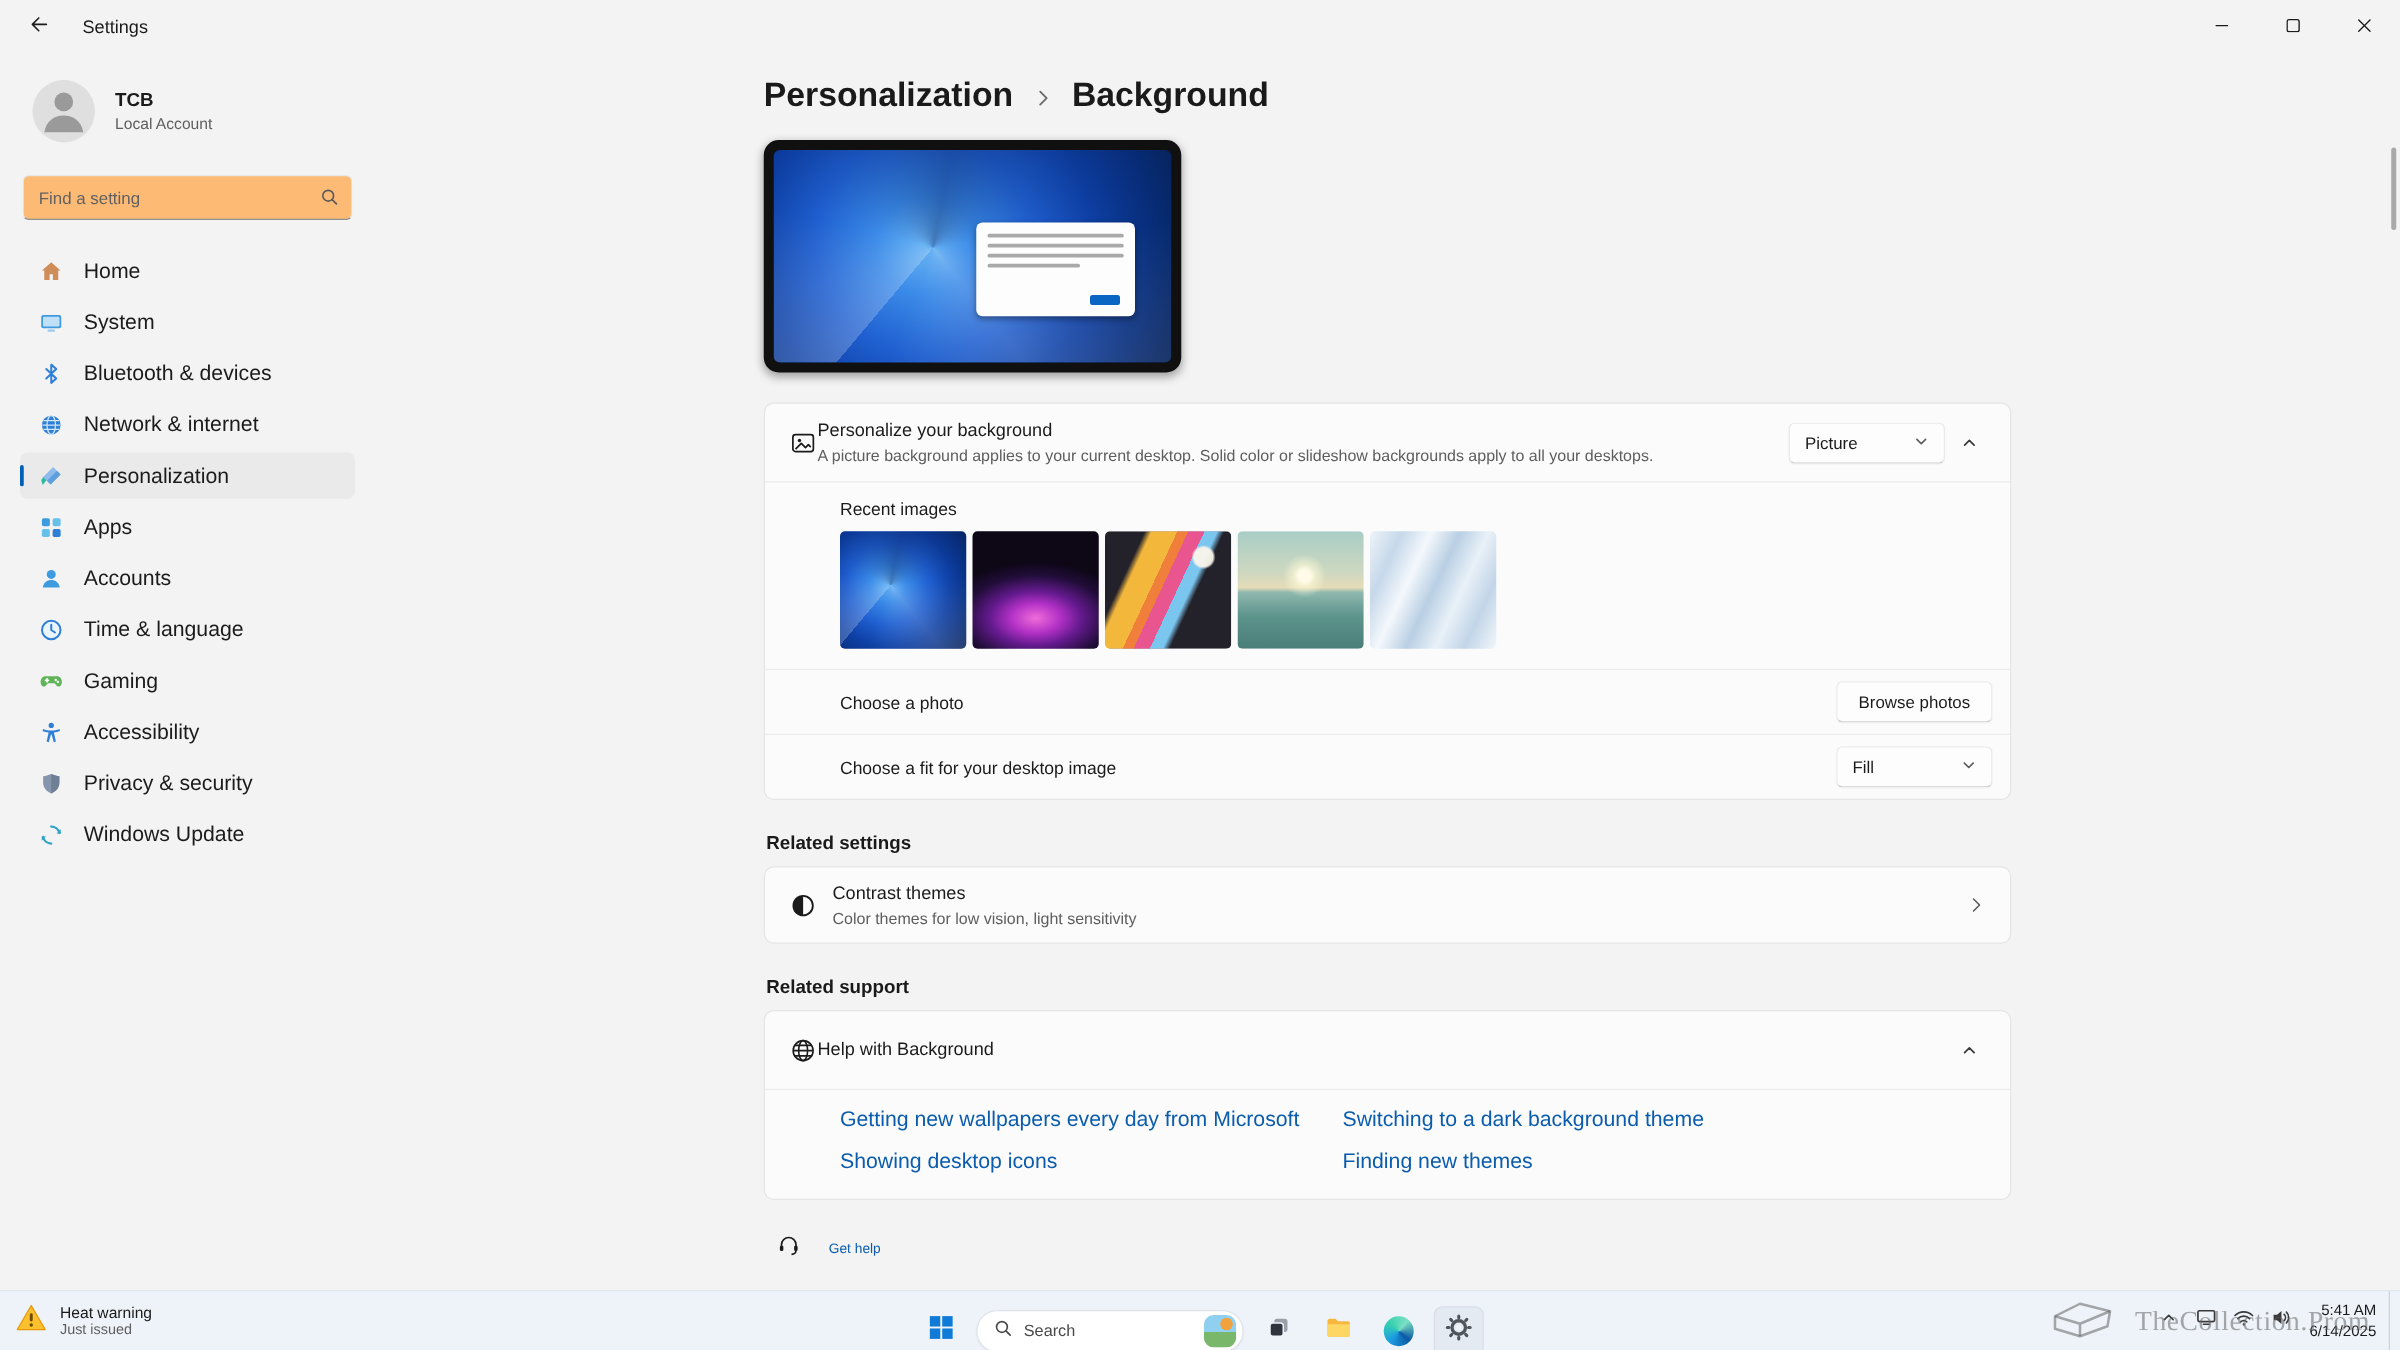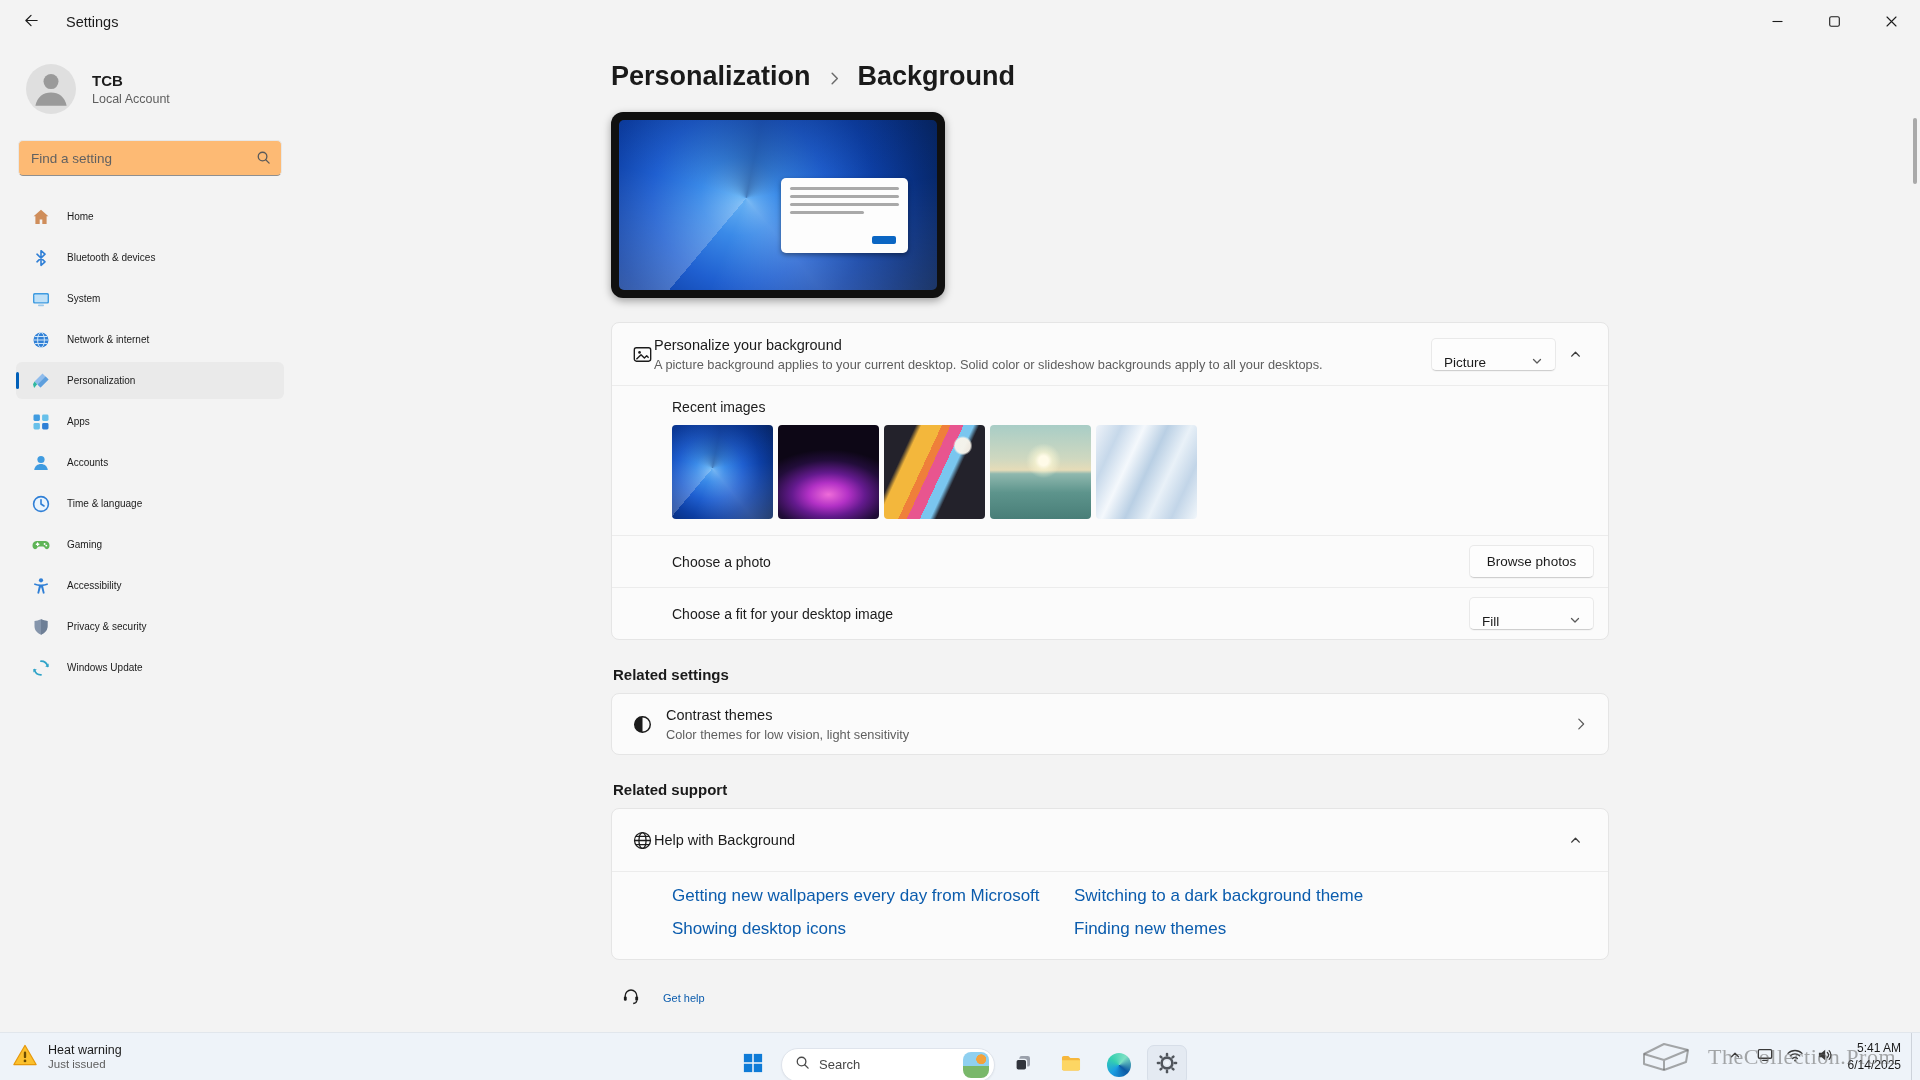--- a/index.html
+++ b/index.html
@@ -19,21 +19,21 @@
   .sidebar { position:absolute; top:44px; left:0; width:300px; bottom:48px; padding:10px 16px 0 16px; }
   .user-block { display:flex; align-items:center; gap:16px; margin:10px 0 26px 10px; cursor:pointer; }
   .avatar { width:50px; height:50px; border-radius:50%; background:#dfdfdf; display:flex; align-items:center; justify-content:center; overflow:hidden; }
   .user-name { font-size:15px; font-weight:700; }
   .user-type { font-size:12.5px; color:#5e5e5e; margin-top:3px; }
   .search-box { position:relative; margin:0 2px 22px 2px; }
   .search-box input { width:100%; height:36px; padding:0 36px 0 12px; border:1px solid #e7e7e7; border-bottom:1px solid #8f8f8f; border-radius:5px; background:#fdba74; font:inherit; font-size:13.5px; color:#1b1b1b; outline:none; }
   .search-box input::placeholder { color:#616161; }
   .search-box .sicon { position:absolute; right:11px; top:10px; }
   .nav { display:flex; flex-direction:column; gap:4px; }
-  .nav-item { position:relative; display:flex; align-items:center; gap:16px; height:37px; padding:0 14px; border-radius:6px; font-size:10px; cursor:pointer; }
+  .nav-item { position:relative; display:flex; align-items:center; gap:16px; height:37px; padding:0 14px; border-radius:6px; font-size:17px; cursor:pointer; }
   .nav-item.selected { background:#eaeaea; }
   .nav-item.selected::before { content:""; position:absolute; left:0; top:10px; width:3px; height:17px; border-radius:2px; background:#005fb8; }
   .nav-icon { width:21px; height:21px; display:flex; align-items:center; justify-content:center; }
 
   
   .main { position:absolute; top:44px; left:300px; right:0; bottom:48px; overflow:hidden; }
   .content { width:998px; margin:0 auto; padding-top:14px; }
   .breadcrumb { display:flex; align-items:center; gap:16px; height:36px; }
   .crumb { font-size:27px; font-weight:600; color:#1a1a1a; }
   .crumb.parent { cursor:pointer; }
@@ -48,21 +48,21 @@
   .pl.short { width:68%; }
   .preview-accent { position:absolute; bottom:9px; right:12px; width:24px; height:8px; border-radius:2px; background:#0b66c3; }
 
   .card { background:#fbfbfb; border:1px solid #e5e5e5; border-radius:8px; }
   .expander-card { margin-top:24px; }
   .expander-header { display:flex; align-items:center; min-height:62px; padding:10px 14px 10px 18px; cursor:pointer; }
   .texts { flex:1; min-width:0; }
   .card-title { font-size:14.5px; color:#1b1b1b; }
   .card-desc { font-size:12.8px; color:#5e5e5e; margin-top:4px; }
   .win-btn { display:inline-flex; align-items:center; justify-content:center; gap:8px; min-width:125px; height:33px; padding:0 12px; background:#fdfdfd; border:1px solid #e9e9e9; border-bottom-color:#cfcfcf; border-radius:5px; font:inherit; font-size:13.5px; color:#1b1b1b; cursor:pointer; box-shadow:0 1px 1px rgba(0,0,0,.03); }
-  .win-btn.dropdown { justify-content:space-between;align-items:flex-end; }
+  .win-btn.dropdown { justify-content:space-between; }
   .expander-chev { width:38px; height:38px; display:flex; align-items:center; justify-content:center; border-radius:6px; cursor:pointer; }
 
   .card-row.recent { border-top:1px solid #ececec; padding:13px 18px 16px 60px; }
   .row-label { font-size:14px; color:#1b1b1b; }
   .thumbs { display:flex; gap:5px; margin-top:10px; }
   .thumb { width:101px; height:94px; border-radius:4px; position:relative; overflow:hidden; cursor:pointer; }
   .t-purple { background: radial-gradient(ellipse 75% 48% at 50% 74%, #ef6cd9 0%, #b331c6 26%, #641a8e 48%, #220d3a 76%, #0d0716 100%); }
   .t-ribbon { background:
       radial-gradient(circle at 78% 22%, rgba(250,245,235,.95) 0 7%, transparent 9%),
       linear-gradient(115deg, transparent 22%, #f3b73c 26% 40%, #ef7f3a 40% 46%, #e8558f 46% 55%, #7ac6ef 55% 62%, transparent 66%),
@@ -176,34 +176,34 @@
         <span class="nav-icon">
             <svg viewBox="0 0 20 20" width="20" height="20">
               <path d="M10 2.8 2.6 9.3h1.8V17h4.3v-4.6h2.6V17h4.3V9.3h1.8Z" fill="#cf8d5a"></path>
             </svg>
           </span>
         <span>Home</span>
       </div>
       <div class="nav-item">
         <span class="nav-icon">
             <svg viewBox="0 0 20 20" width="20" height="20">
-              <path d="M6 6.2 14 13.8 10 17.3 V2.7 L14 6.2 6 13.8" fill="none" stroke="#2f7fd6" stroke-width="1.6" stroke-linejoin="round" stroke-linecap="round"></path>
-            </svg>
-          </span>
-        <span>Bluetooth &amp; devices</span>
-      </div>
-      <div class="nav-item">
-        <span class="nav-icon">
-            <svg viewBox="0 0 20 20" width="20" height="20">
               <rect x="2" y="4" width="16" height="10.6" rx="1.6" fill="#3f9be0"></rect>
               <rect x="3.4" y="5.4" width="13.2" height="7.8" rx=".8" fill="#bfe0f7"></rect>
               <rect x="7" y="15.6" width="6" height="1.7" rx=".8" fill="#9ec9ea"></rect>
             </svg>
           </span>
         <span>System</span>
+      </div>
+      <div class="nav-item">
+        <span class="nav-icon">
+            <svg viewBox="0 0 20 20" width="20" height="20">
+              <path d="M6 6.2 14 13.8 10 17.3 V2.7 L14 6.2 6 13.8" fill="none" stroke="#2f7fd6" stroke-width="1.6" stroke-linejoin="round" stroke-linecap="round"></path>
+            </svg>
+          </span>
+        <span>Bluetooth &amp; devices</span>
       </div>
       <div class="nav-item">
         <span class="nav-icon">
             <svg viewBox="0 0 20 20" width="20" height="20">
               <circle cx="10" cy="10" r="7.5" fill="#2f7fd6"></circle>
               <ellipse cx="10" cy="10" rx="3.4" ry="7.5" fill="none" stroke="#cfe6f8" stroke-width="1"></ellipse>
               <path d="M2.8 10h14.4M3.8 6.5h12.4M3.8 13.5h12.4" stroke="#cfe6f8" stroke-width="1" fill="none"></path>
             </svg>
           </span>
         <span>Network &amp; internet</span>

